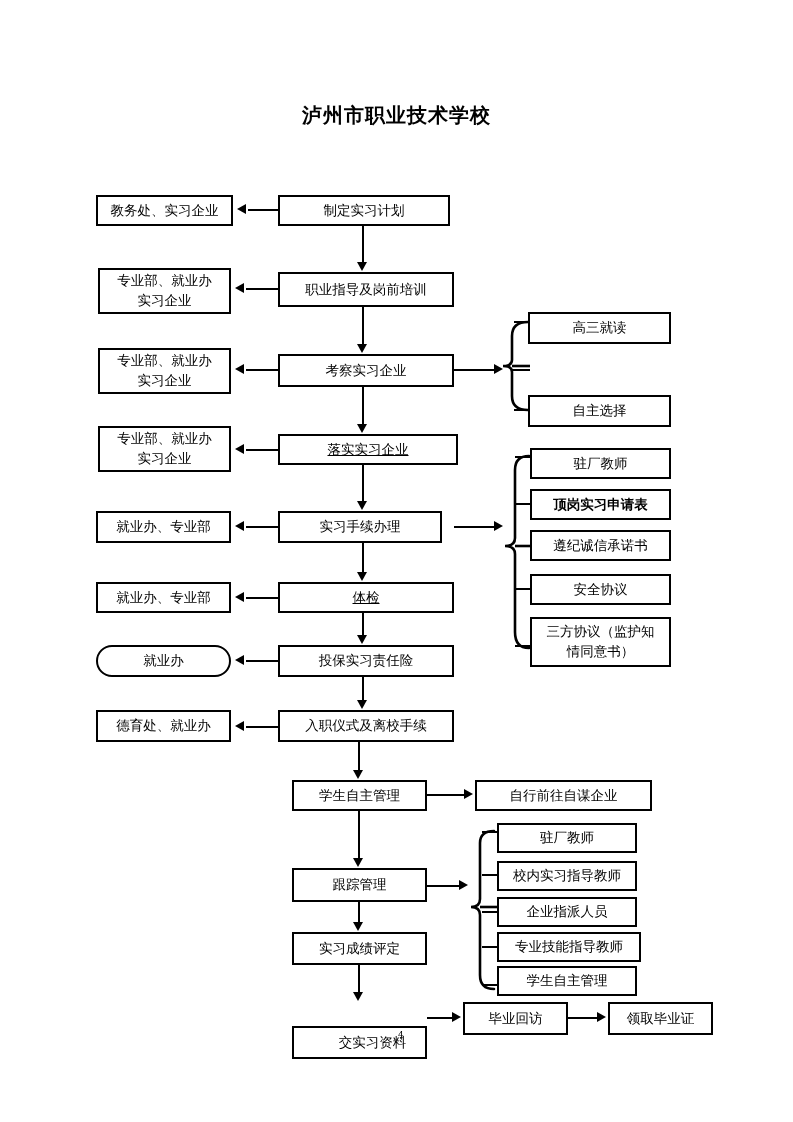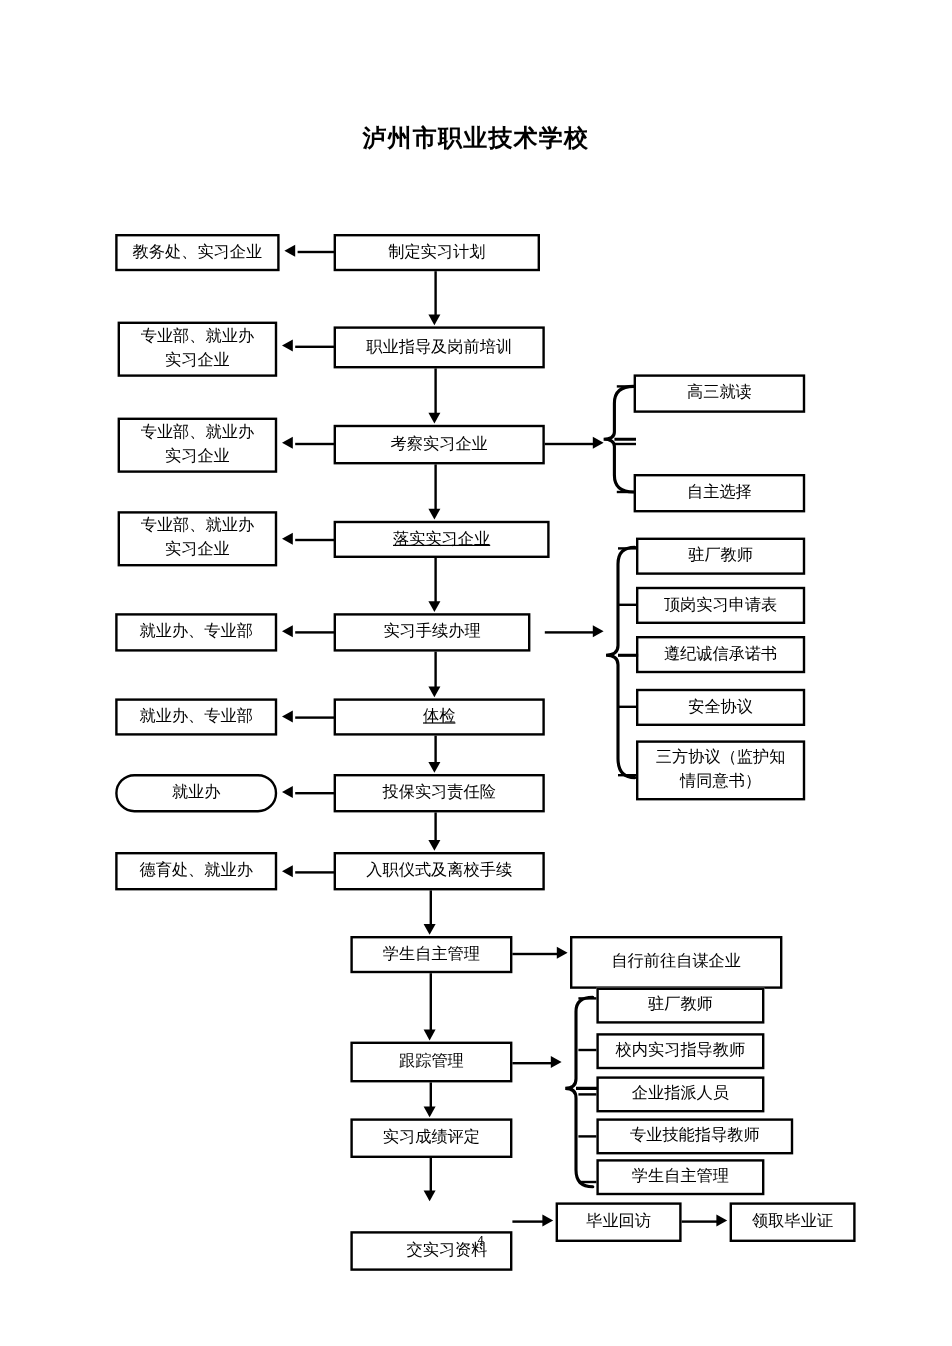--- a/index.html
+++ b/index.html
@@ -184,48 +184,48 @@
   <div class="box" style="left:528px; top:312px; width:143px; height:32px;">
     <span>高三就读</span>
   </div>
   <div class="box" style="left:528px; top:395px; width:143px; height:32px;">
     <span>自主选择</span>
   </div>
 
   <div class="box" style="left:530px; top:448px; width:141px; height:31px;">
     <span>驻厂教师</span>
   </div>
-  <div class="box" style="left:530px; top:489px; width:141px; height:31px;">
+  <div class="box" style="left:530px; top:489px; width:141px; height:31px;font-weight:bold;">
     <span>顶岗实习申请表</span>
   </div>
   <div class="box" style="left:530px; top:530px; width:141px; height:31px;">
     <span>遵纪诚信承诺书</span>
   </div>
   <div class="box" style="left:530px; top:574px; width:141px; height:31px;">
     <span>安全协议</span>
   </div>
   <div class="box" style="left:530px; top:617px; width:141px; height:50px; white-space:pre-line;">
     <span>三方协议（监护知
 情同意书）</span>
   </div>
 
-  <div class="box" style="left:475px; top:780px; width:177px; height:44px;">
+  <div class="box" style="left:475px; top:780px; width:177px; height:31px;">
     <span>自行前往自谋企业</span>
   </div>
 
   <div class="box" style="left:497px; top:823px; width:140px; height:30px;">
     <span>驻厂教师</span>
   </div>
   <div class="box" style="left:497px; top:861px; width:140px; height:30px;">
     <span>校内实习指导教师</span>
   </div>
   <div class="box" style="left:497px; top:897px; width:140px; height:30px;">
     <span>企业指派人员</span>
   </div>
-  <div class="box" style="left:497px; top:932px; width:164px; height:30px;">
+  <div class="box" style="left:497px; top:932px; width:144px; height:30px;">
     <span>专业技能指导教师</span>
   </div>
   <div class="box" style="left:497px; top:966px; width:140px; height:30px;">
     <span>学生自主管理</span>
   </div>
 
   <div class="box" style="left:463px; top:1002px; width:105px; height:33px;">
     <span>毕业回访</span>
   </div>
   <div class="box" style="left:608px; top:1002px; width:105px; height:33px;">

